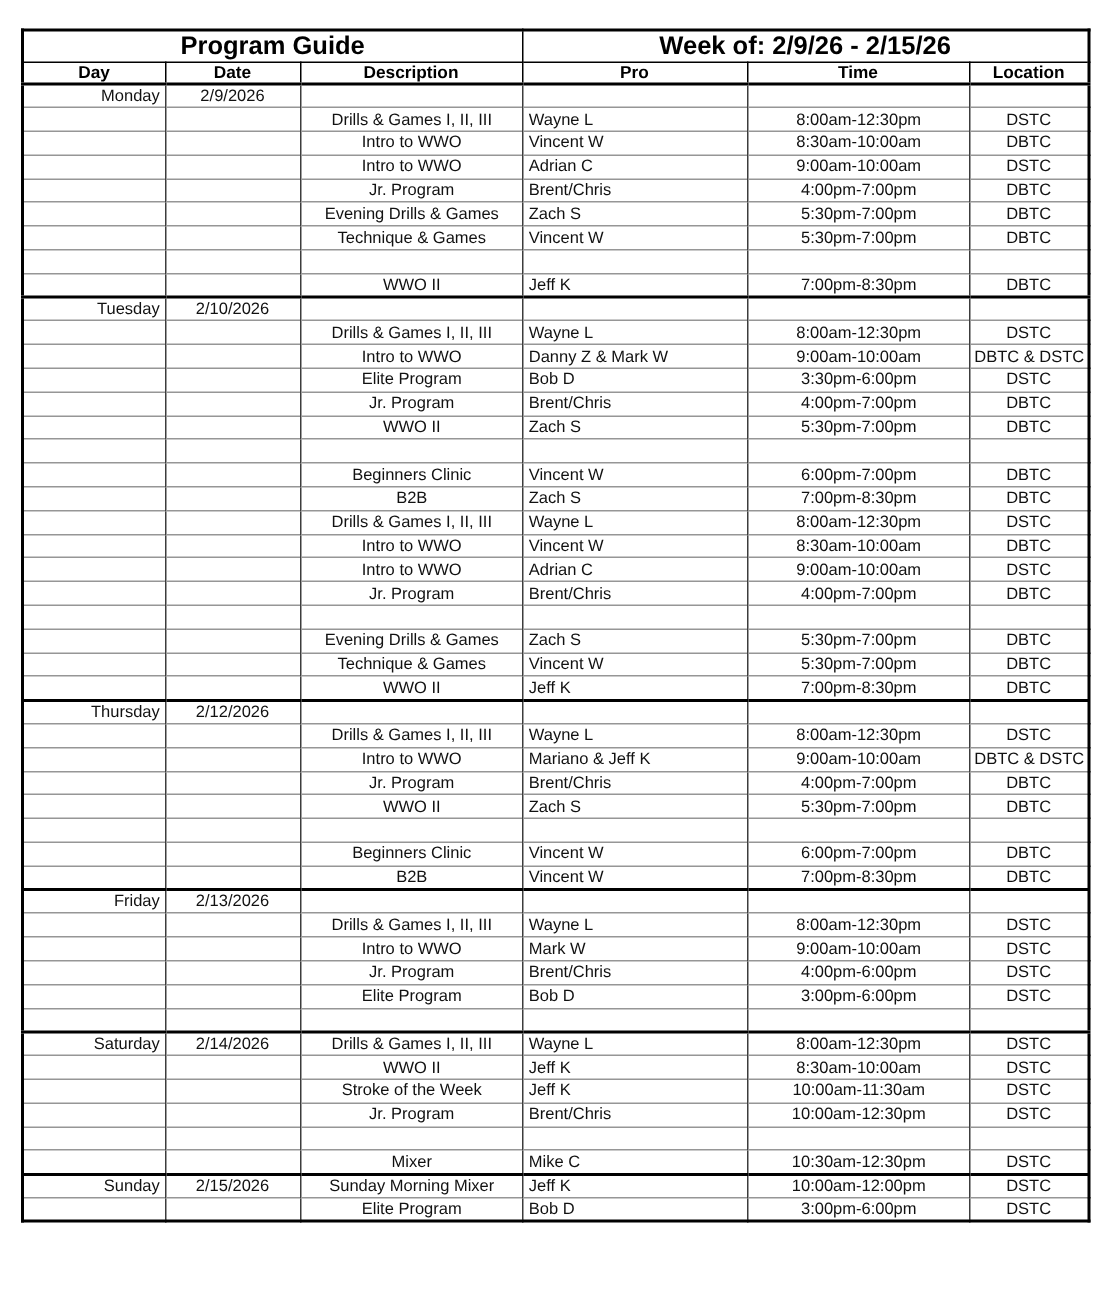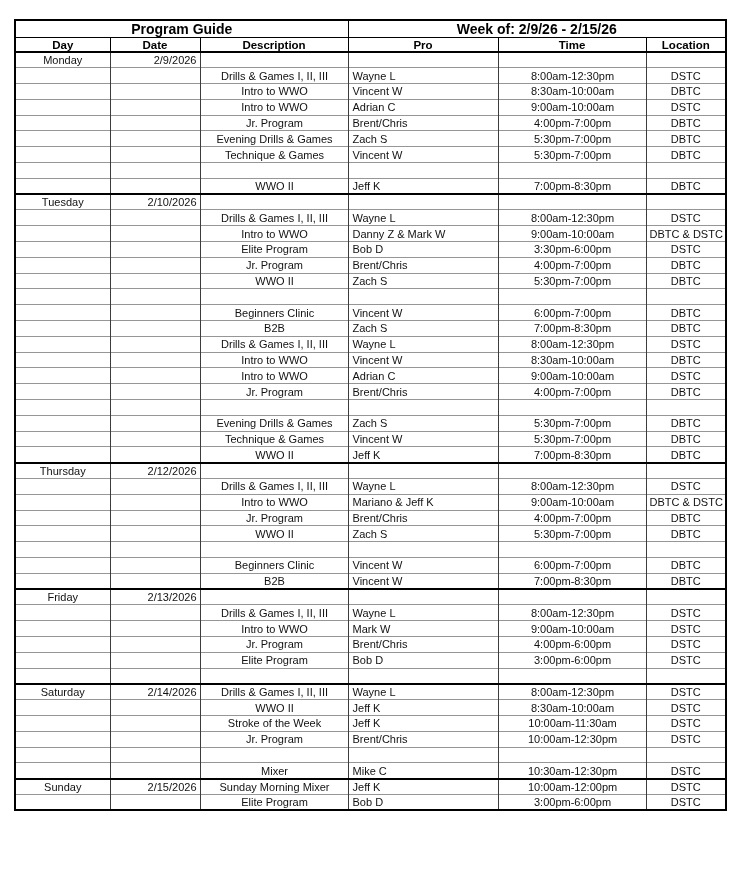--- a/index.html
+++ b/index.html
@@ -15,21 +15,21 @@
   }
   table.guide {
     border-collapse: collapse;
     table-layout: fixed;
     width: 711px;
     border: 2px solid #000;
   }
   
   thead td.title-cell {
     height: 16px;
-    font-size: 14px;
+    font-size: 17px;
     font-weight: bold;
     color: #000;
     text-align: center;
     border: 1px solid #000;
     padding: 0;
     white-space: nowrap;
     overflow: hidden;
   }
   thead th.col-head {
     height: 13px;
@@ -49,22 +49,22 @@
     color: #111;
     padding: 0 3px;
     border-left: 1px solid #3c3c3c;
     border-right: 1px solid #3c3c3c;
     border-top: 1px solid #969696;
     white-space: nowrap;
     overflow: hidden;
     line-height: 14px;
   }
   tbody tr.day-start td { border-top: 2px solid #000; }
-  td.c-day  { text-align: center; }
-  td.c-date { text-align: right; }
+  td.c-day  { text-align: right; }
+  td.c-date { text-align: center; }
   td.c-desc { text-align: center; padding-left: 4px; }
   td.c-pro  { text-align: left; padding-left: 4px; }
   td.c-time { text-align: center; padding-left: 4px; }
   td.c-loc  { text-align: center; }
   
   td.banner {
     position: relative;
     text-align: center;
     font-weight: bold;
     font-size: 11px;

